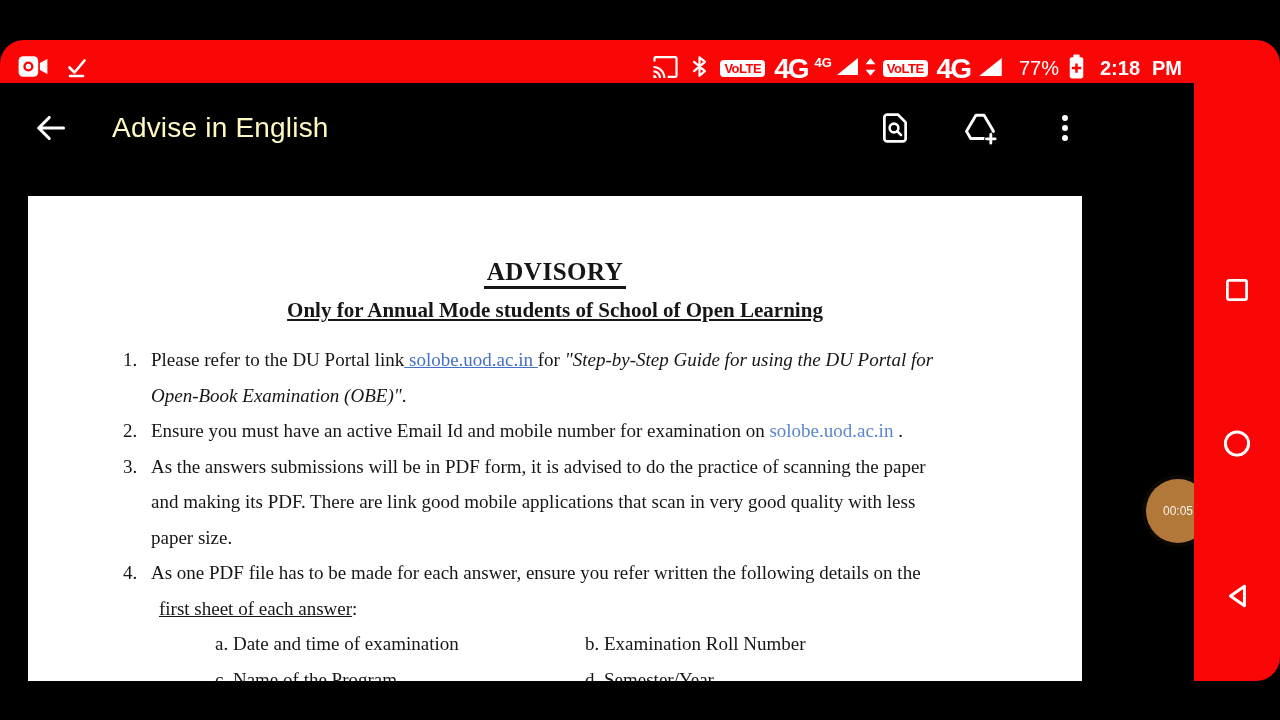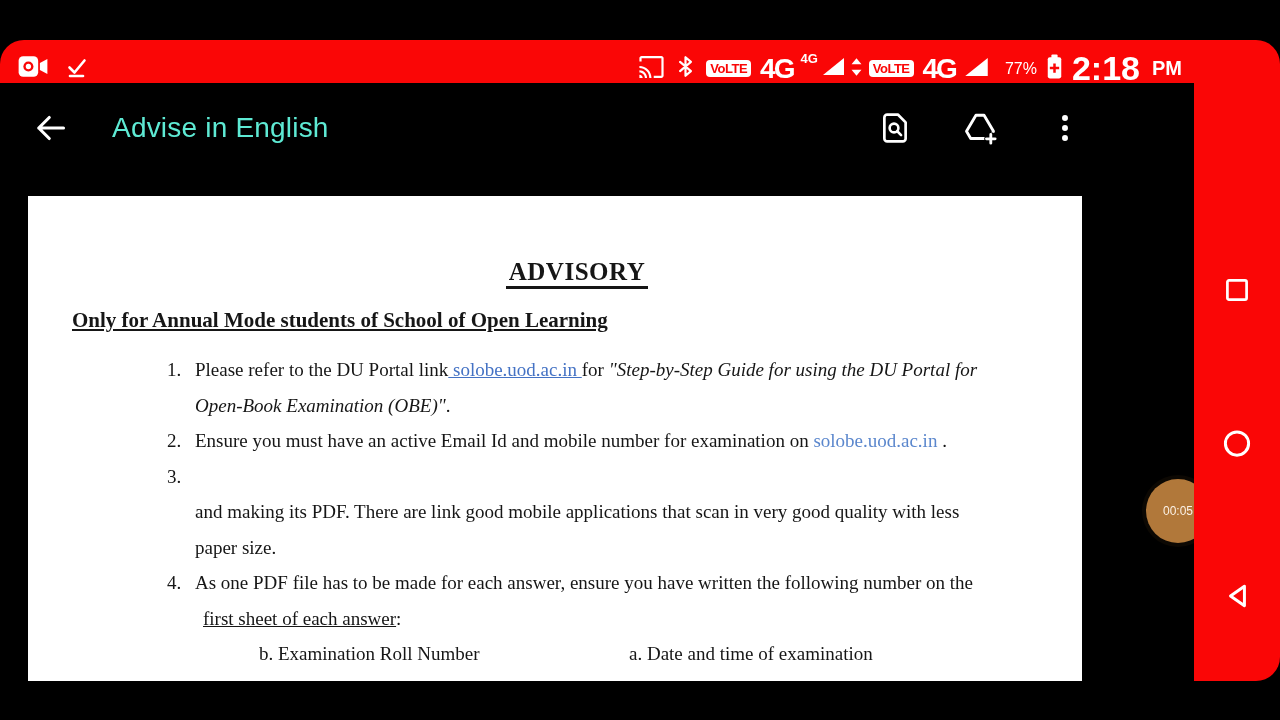--- a/index.html
+++ b/index.html
@@ -11,43 +11,43 @@
 
   
   .statusbar { height:43px; background:#fa0606; display:flex; align-items:center;
     padding:14px 98px 0 18px; color:#fff; }
   .sb-left { display:flex; align-items:center; gap:16px; }
   .sb-right { margin-left:auto; display:flex; align-items:center; gap:9px; }
   .volte-badge { background:#fff; color:#fa0606; font-weight:bold; font-size:13px;
     padding:1px 4px; border-radius:4px; letter-spacing:-0.5px; }
   .net-4g { font-size:28px; font-weight:bold; letter-spacing:-2px; line-height:1; }
   .net-sub { font-size:13px; font-weight:bold; align-self:flex-start; margin:2px 0 0 -2px; }
-  .pct { font-size:16px; font-weight:500; margin-left:8px; }
-  .sb-time { font-size:34px; font-weight:600; }
+  .pct { font-size:20px; font-weight:500; margin-left:8px; }
+  .sb-time { font-size:20px; font-weight:600; margin-left:6px; }
   .sb-ampm { font-size:20px; font-weight:600; margin-left:3px; }
 
   
   .bodyrow { position:relative; height:598px; display:flex; }
   .content { flex:1; position:relative; background:#000; overflow:hidden; }
 
   
   .appbar { position:absolute; top:0; left:0; right:0; height:90px;
-    display:flex; align-items:center; padding:0 112px 0 32px; color:#5eead4; }
+    display:flex; align-items:center; padding:0 112px 0 32px; color:#fef9c3; }
   .appbar-title { font-size:28px; font-weight:400; margin-left:44px; letter-spacing:0.2px; }
   .appbar-actions { margin-left:auto; display:flex; align-items:center; gap:50px; }
   .icon-btn { display:flex; align-items:center; justify-content:center; cursor:pointer; }
 
   
   .page { position:absolute; left:28px; top:113px; width:1054px; height:640px;
     background:#fff; color:#161616;
     font-family:"Liberation Serif","DejaVu Serif",serif; }
-  .doc-inner { padding-top:62px;padding-left:44px; }
+  .doc-inner { padding-top:62px; }
   .doc-title { text-align:center; font-size:25px; font-weight:bold; letter-spacing:0.5px; }
   .doc-title span { border-bottom:3px solid #161616; padding:0 3px 1px; }
-  .doc-subtitle { text-align:left; font-size:21px; font-weight:bold; margin-top:22px;
+  .doc-subtitle { text-align:center; font-size:21px; font-weight:bold; margin-top:12px;
     text-decoration:underline; }
   #doc-list { margin-top:19px; font-size:19px; line-height:35.5px; }
   .doc-item { position:relative; padding-left:123px; padding-right:55px; }
   .doc-num { position:absolute; left:95px; top:0; }
   .seg-link { color:#4472c4; text-decoration:underline; cursor:pointer; }
   .seg-link2 { color:#5b87cd; cursor:pointer; }
   .seg-italic { font-style:italic; }
   .seg-underline { text-decoration:underline;margin-left:8px; }
   #doc-subgrid { margin-left:187px; display:grid; grid-template-columns:370px 1fr;
     font-size:19px; line-height:35.5px; }
@@ -173,26 +173,26 @@
 
       <div class="page">
         <div class="doc-inner">
           <div class="doc-title">
             <span>ADVISORY</span>
           </div>
           <div class="doc-subtitle">Only for Annual Mode students of School of Open Learning</div>
           <div id="doc-list">
               <div class="doc-item"><span class="doc-num">1.</span><span><span>Please refer to the DU Portal link</span><span class="seg-link"> solobe.uod.ac.in </span><span> for </span><span class="seg-italic">"Step-by-Step Guide for using the DU Portal for</span><br><span class="seg-italic">Open-Book Examination (OBE)"</span><span>.</span></span></div>
               <div class="doc-item"><span class="doc-num">2.</span><span><span>Ensure you must have an active Email Id and mobile number for examination on  </span><span class="seg-link2">solobe.uod.ac.in</span><span> .</span></span></div>
-              <div class="doc-item"><span class="doc-num">3.</span><span><br><span>and making its PDF. There are link good mobile applications that scan in very good quality with less</span><br><span>paper size.</span></span></div>
-              <div class="doc-item"><span class="doc-num">4.</span><span><span>As one PDF file has to be made for each answer, ensure you have written the following number on the</span><br><span class="seg-underline">first sheet of each answer</span><span>:</span></span></div>
+              <div class="doc-item"><span class="doc-num">3.</span><span><span>As the answers submissions will be in PDF form, it is advised to do the practice of scanning the paper</span><br><span>and making its PDF. There are link good mobile applications that scan in very good quality with less</span><br><span>paper size.</span></span></div>
+              <div class="doc-item"><span class="doc-num">4.</span><span><span>As one PDF file has to be made for each answer, ensure you refer written the following details on the</span><br><span class="seg-underline">first sheet of each answer</span><span>:</span></span></div>
             </div>
           <div id="doc-subgrid">
+              <div>a. Date and time of examination</div>
               <div>b. Examination Roll Number</div>
-              <div>a. Date and time of examination</div>
               <div>c. Name of the Program</div>
               <div>d. Semester/Year</div>
             </div>
         </div>
       </div>
     </div>
 
     <div class="recorder">
       <span>00:05</span>
     </div>

